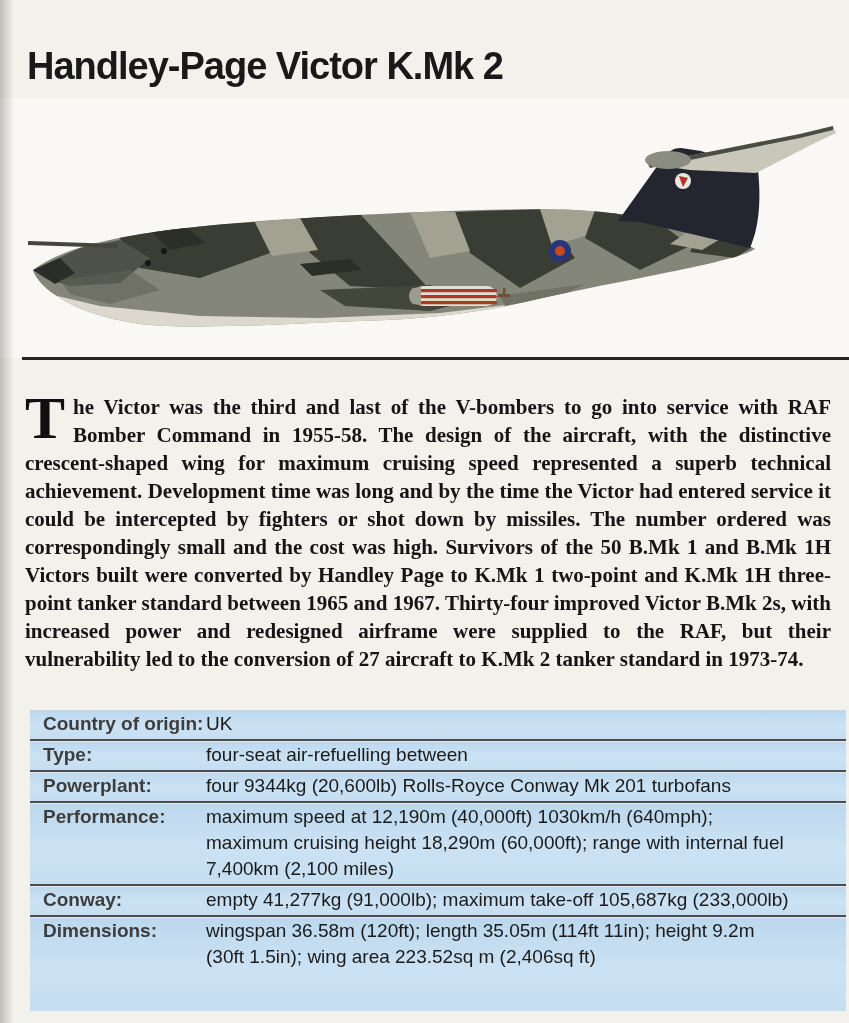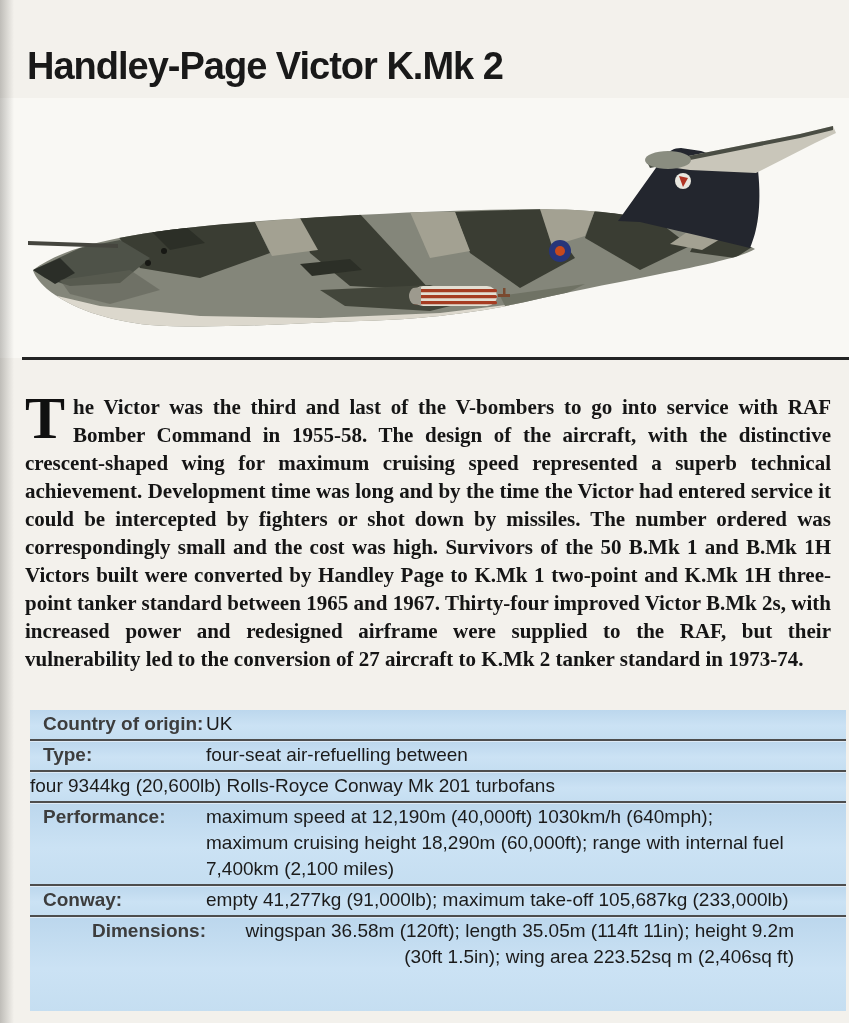--- a/index.html
+++ b/index.html
@@ -51,21 +51,21 @@
   }
   .spec-row{
     display:flex;
     padding:1px 0 2px 0;
     background:linear-gradient(180deg,#bcd7ed 0%,#cbe2f4 55%,#c5def1 100%);
   }
   .spec-row + .spec-row{
     border-top:2px solid #4d4d4d;
     box-shadow:inset 0 1px 0 #ddeaf6;
   }
-  .spec-row:last-child{flex:1;text-align:right;}
+  .spec-row:last-child{flex:1;}
   #specs{display:flex;flex-direction:column;}
   .spec-label{
     flex:0 0 163px;
     padding-left:13px;
     font-weight:bold;color:#3d3d3d;
   }
   .spec-value{
     flex:0 1 auto;
     max-width:588px;
     color:#1b1b1b;
@@ -162,20 +162,21 @@
   <div id="specs">
     <div class="spec-row">
       <div class="spec-label">Country of origin:</div>
       <div class="spec-value">UK</div>
     </div>
     <div class="spec-row">
       <div class="spec-label">Type:</div>
       <div class="spec-value">four-seat air-refuelling between</div>
     </div>
     <div class="spec-row">
+      <div class="spec-label">Powerplant:</div>
       <div class="spec-value">four 9344kg (20,600lb) Rolls-Royce Conway Mk 201 turbofans</div>
     </div>
     <div class="spec-row">
       <div class="spec-label">Performance:</div>
       <div class="spec-value">maximum speed at 12,190m (40,000ft) 1030km/h (640mph); maximum cruising height 18,290m (60,000ft); range with internal fuel 7,400km (2,100 miles)</div>
     </div>
     <div class="spec-row">
       <div class="spec-label">Conway:</div>
       <div class="spec-value">empty 41,277kg (91,000lb); maximum take-off 105,687kg (233,000lb)</div>
     </div>

